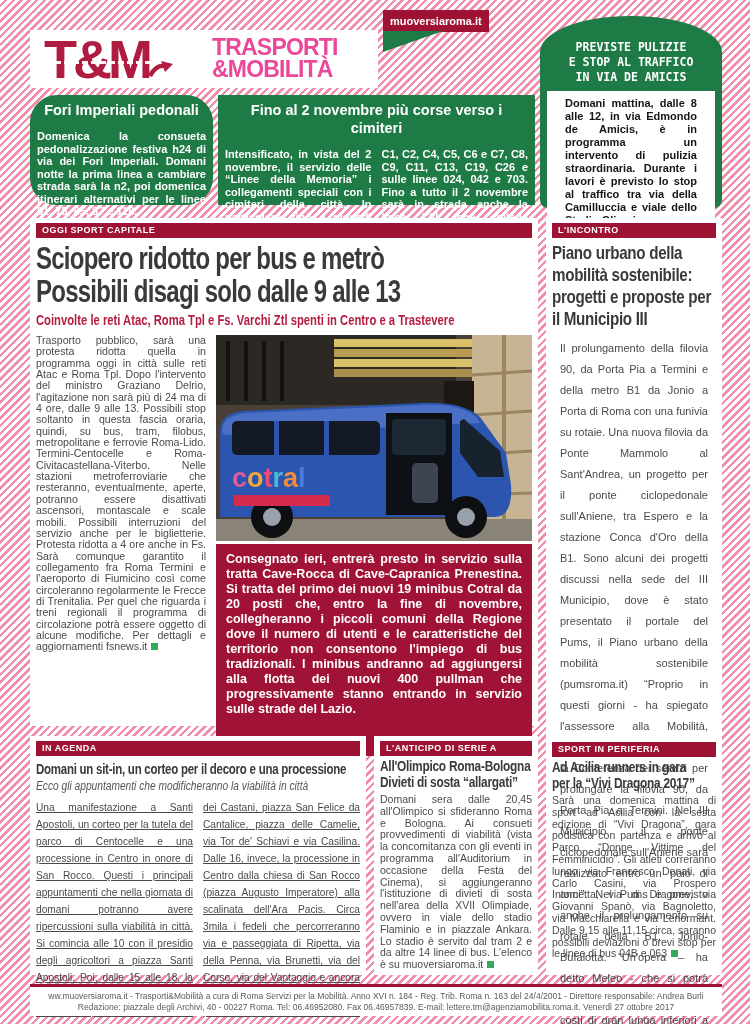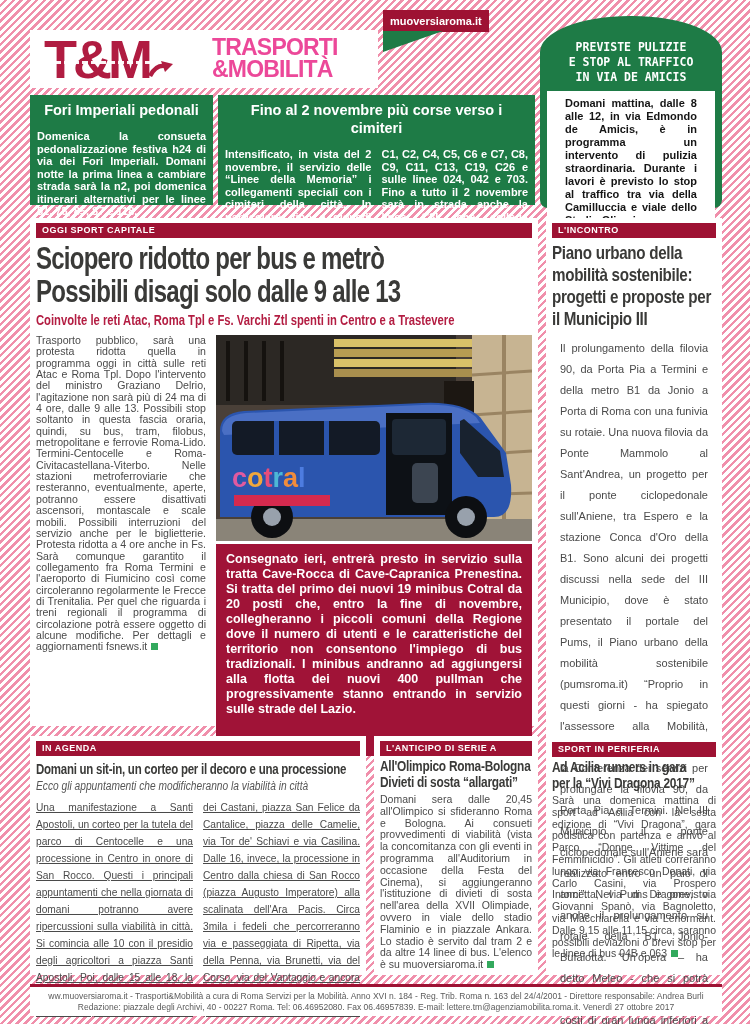--- a/index.html
+++ b/index.html
@@ -21,21 +21,21 @@
   
   .sign{position:absolute;left:540px;top:16px;width:182px;height:192px;background:#1e7b46;
     border-radius:90px 90px 8px 8px / 36px 36px 8px 8px;padding-top:24px;box-sizing:border-box;}
   .sign-title{text-align:center;color:#fff;font-family:"DejaVu Sans Mono",monospace;
     font-weight:700;font-size:11.5px;line-height:15px;}
   .sign-body{background:#fff;margin:6px 7px 0;padding:6px 18px;font-weight:700;font-size:11px;
     line-height:13px;color:#151515;text-align:justify;}
   
   .greenbox{position:absolute;top:95px;height:110px;background:#1e7b46;color:#fff;
     box-sizing:border-box;padding:5px 7px;}
-  .box1{left:30px;width:183px;}
+  .box1{left:30px;width:183px;border-radius:27px;}
   .box2{left:218px;width:317px;}
   .gb-title{text-align:center;font-weight:700;font-size:14.5px;line-height:18px;margin:1px 0 3px;}
   .gb-body{font-weight:700;font-size:11px;line-height:12.5px;text-align:justify;}
   .cols2{column-count:2;column-gap:10px;}
   
   .kicker{display:block;margin:5px 6px 0;background:#9e1233;color:#fff;font-weight:700;
     font-size:9px;letter-spacing:.5px;line-height:15px;height:15px;padding:0 6px;box-sizing:border-box;}
   
   .main-article{left:30px;top:218px;width:508px;height:508px;}
   .headline{margin:4px 6px 0;color:#3a3a38;font-weight:700;}

